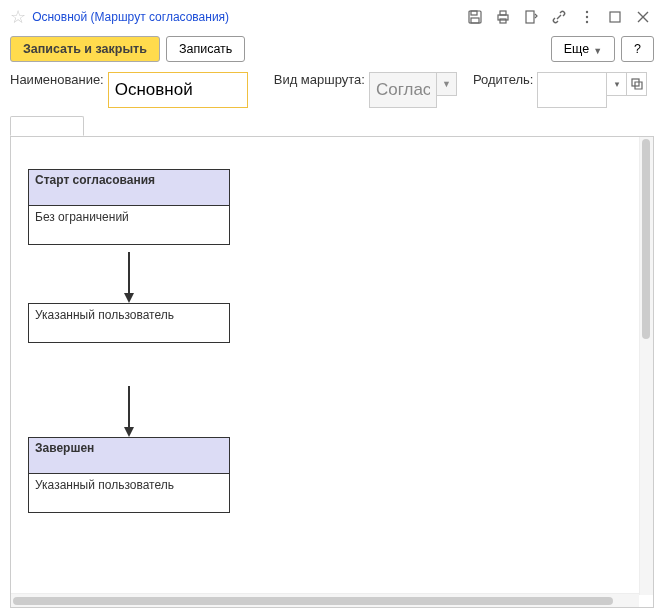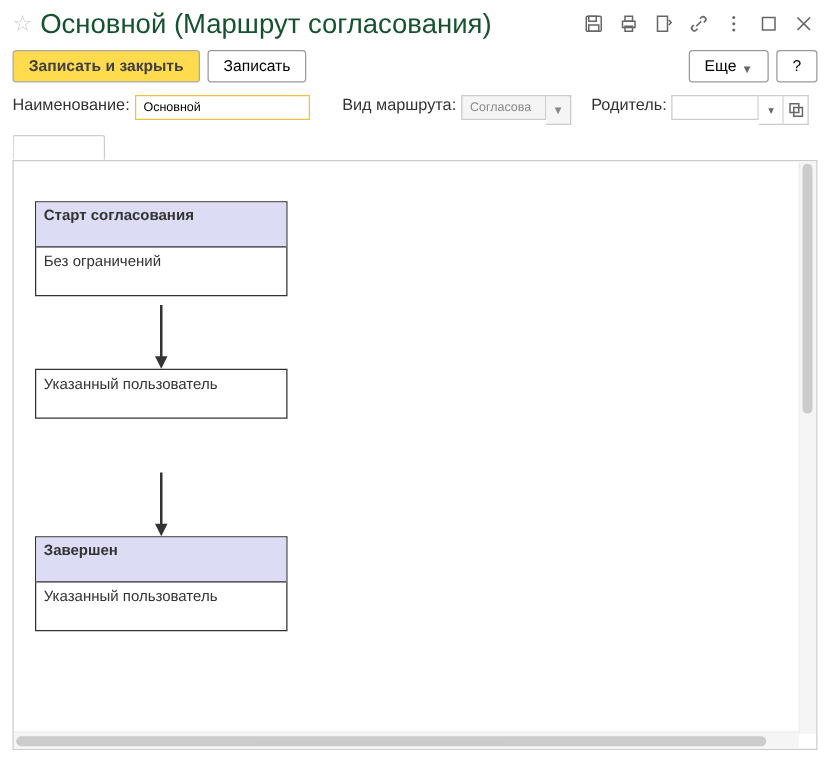--- a/index.html
+++ b/index.html
@@ -13,21 +13,21 @@
     height: 611px;
     overflow: hidden;
   }
   .header {
     display: flex;
     align-items: center;
     padding: 6px 10px 4px 10px;
     gap: 6px;
   }
   .star-icon { color: #ccc; font-size: 18px; }
-  .title { font-size: 22px; color: #14532d; flex: 0 0 auto; }
+  .title { font-size: 12px; color: #1d4ed8; flex: 0 0 auto; }
   .header-spacer { flex: 1; }
   .icon-btn {
     width: 22px; height: 22px;
     display: flex; align-items: center; justify-content: center;
     cursor: pointer;
     color: #666;
   }
   .icon-btn svg { width: 16px; height: 16px; }
   .toolbar {
     display: flex;
@@ -61,22 +61,22 @@
   .form-row {
     display: flex;
     padding: 2px 10px 8px 10px;
     gap: 4px;
     font-size: 13px;
   }
   .label { color: #333; }
   .input {
     border: 1px solid #ccc;
     padding: 3px 6px;
-    font-size: 10px;
-    height: 20px;
+    font-size: 17px;
+    height: 36px;
   }
   .input-name {
     border: 1.5px solid #f0c040;
     width: 140px;
     background: #fff;
   }
   .input-type {
     width: 68px;
     background: #f5f5f5;
     color: #888;

